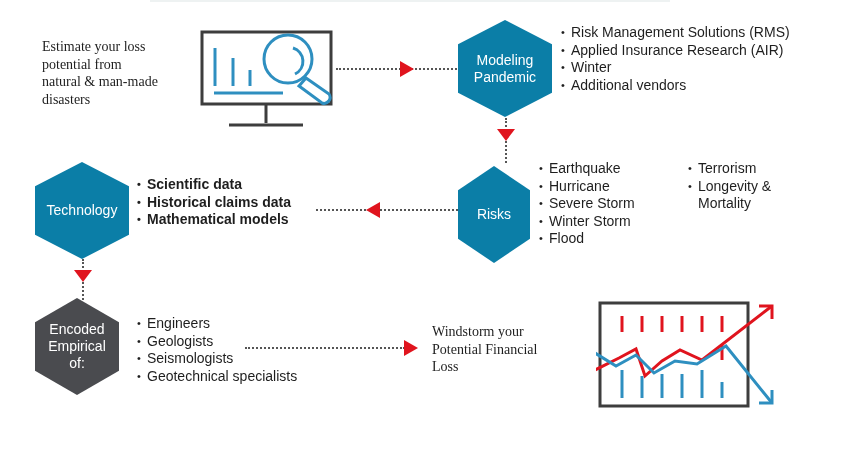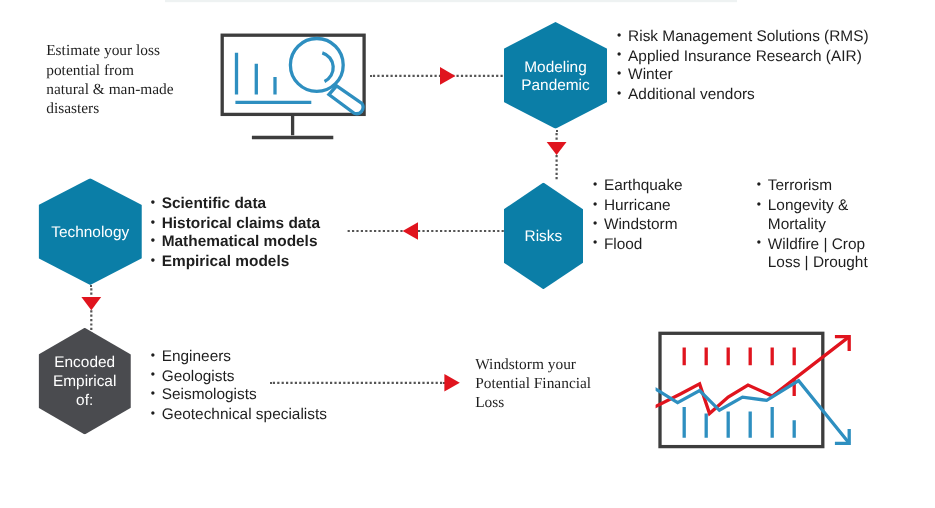--- a/index.html
+++ b/index.html
@@ -66,41 +66,40 @@
 <div class="dots-v" style="left:505px; top:118px; height:45px;"></div>
 <div class="tri-d" style="left:497px; top:129px;"></div>
 
 <div class="hex blue" style="left:458px; top:166px; width:72px; height:97px;">
   <span>Risks</span>
 </div>
 
 <ul class="bullets abs" style="left:539px; top:160px; width:120px;">
   <li>Earthquake</li>
   <li>Hurricane</li>
-  <li>Windstorm</li>
+  <li>Severe Storm</li>
+  <li>Winter Storm</li>
   <li>Flood</li>
 </ul>
 <ul class="bullets abs" style="left:688px; top:160px; width:115px;">
   <li>Terrorism</li>
   <li>Longevity &amp; Mortality</li>
-  <li>Wildfire | Crop Loss | Drought</li>
 </ul>
 
 <div class="dots-h" style="left:316px; top:209px; width:142px;"></div>
 <div class="tri-l" style="left:366px; top:202px;"></div>
 
 <div class="hex blue" style="left:35px; top:162px; width:94px; height:97px;">
   <span>Technology</span>
 </div>
 
 <ul class="bullets abs" style="left:137px; top:176px; width:180px;font-weight:bold;">
   <li>Scientific data</li>
   <li>Historical claims data</li>
   <li>Mathematical models</li>
-  <li>Empirical models</li>
 </ul>
 
 <div class="dots-v" style="left:82px; top:259px; height:45px;"></div>
 <div class="tri-d" style="left:74px; top:270px;"></div>
 
 <div class="hex dark" style="left:35px; top:298px; width:84px; height:97px;">
   <div>
     <div>Encoded</div>
     <div>Empirical</div>
     <div>of:</div>

